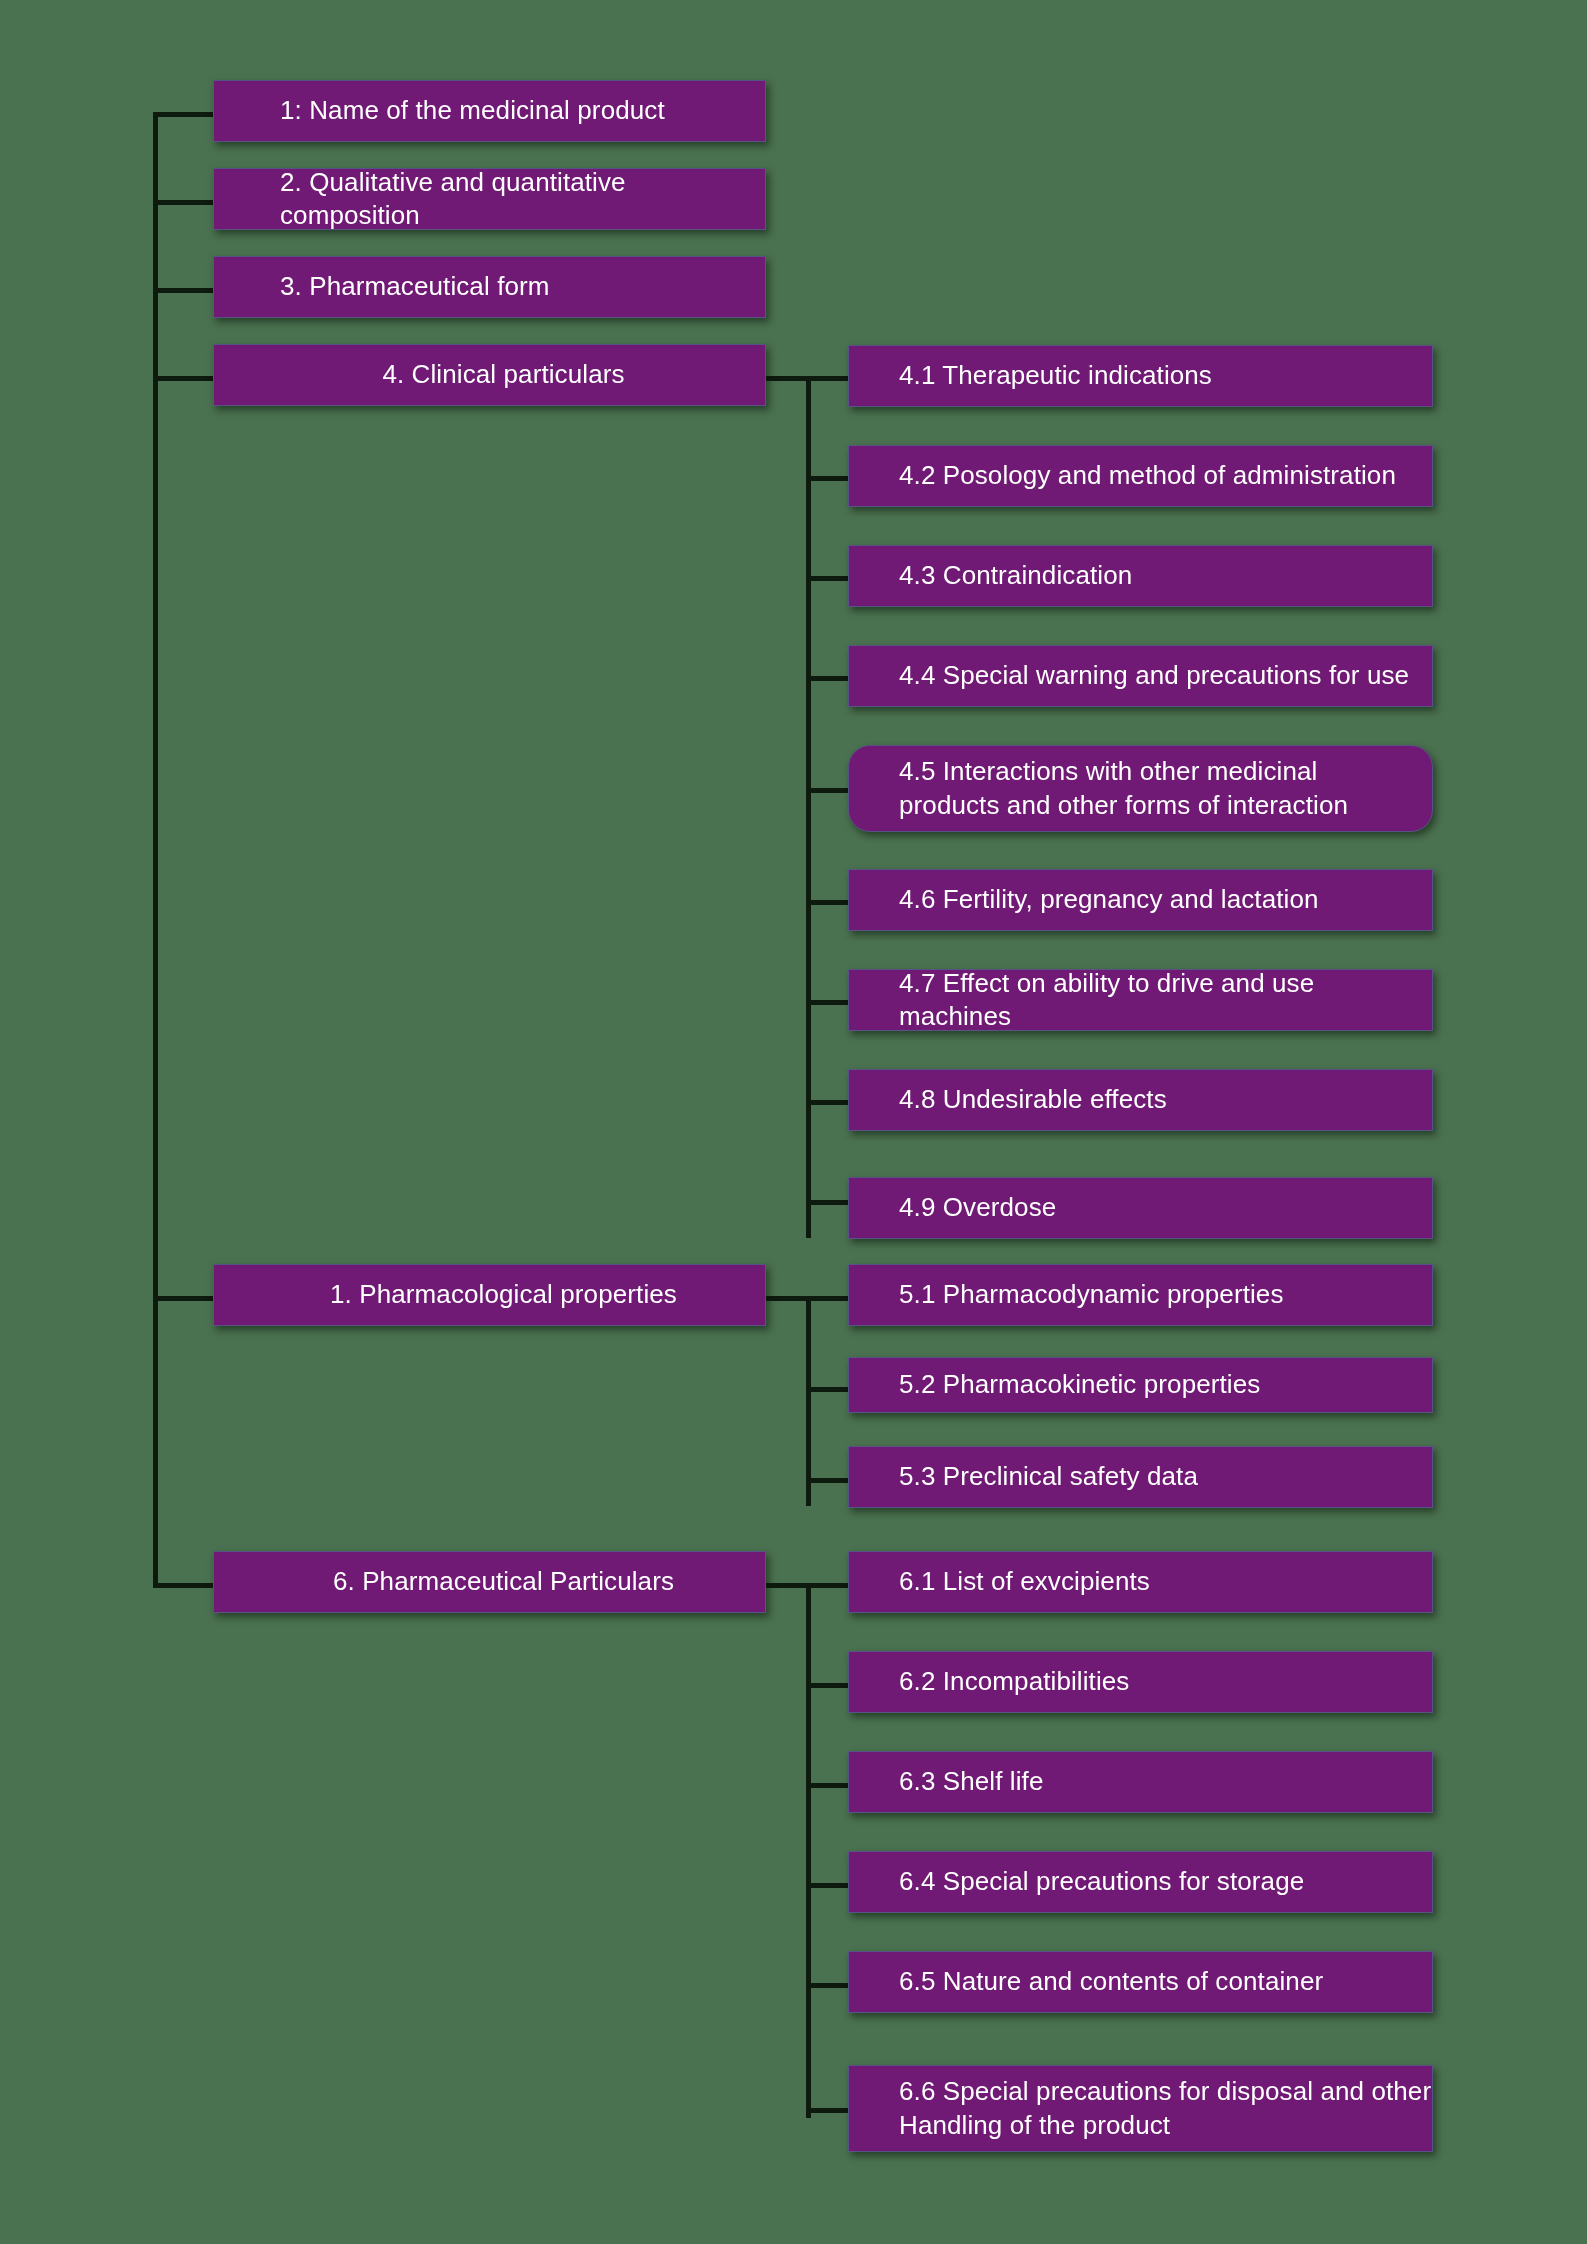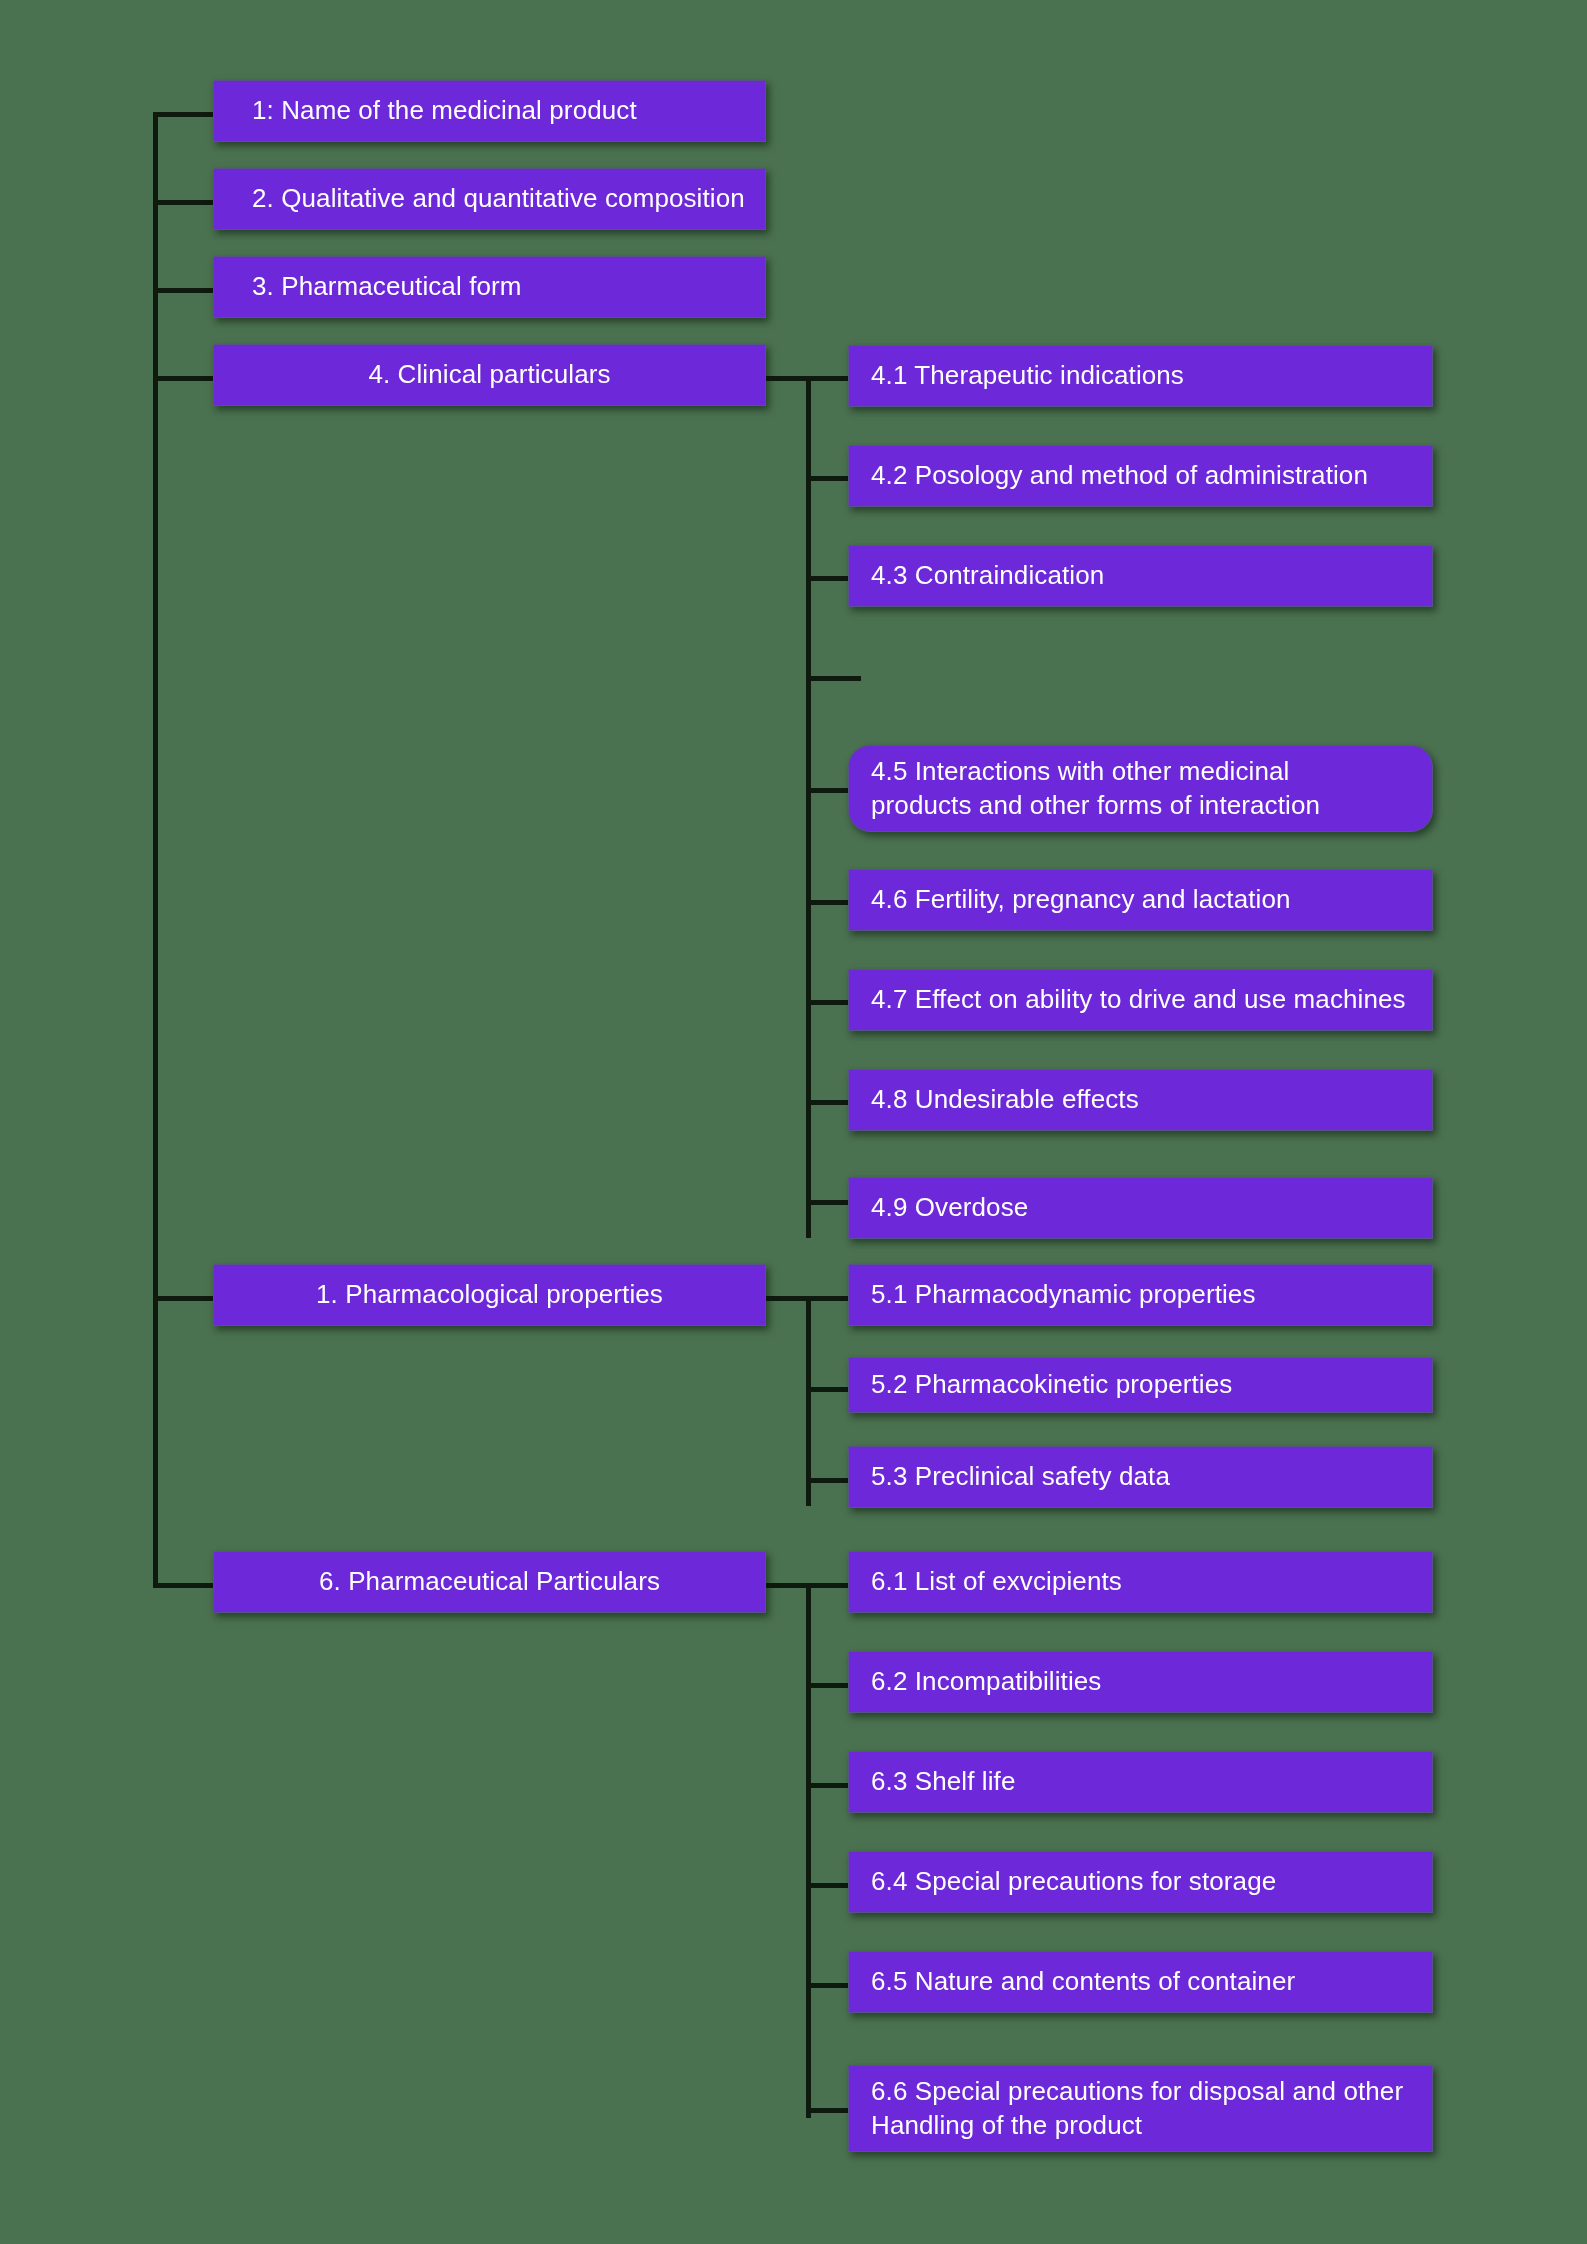--- a/index.html
+++ b/index.html
@@ -22,27 +22,28 @@
     background: #0d1a0d;
     z-index: 1;
   }
   .line.v { width: 5px; }
   .line.h { height: 5px; }
 
   
   .node {
     position: absolute;
     box-sizing: border-box;
-    background: #6d28d9;
+    background: #701a75;
     border: 1px solid #555484;
     color: #ffffff;
     display: flex;
     align-items: center;
     box-shadow: 3px 4px 7px rgba(10, 25, 10, 0.55);
     z-index: 3;
+    padding-left: 28px;
   }
   .node .label {
     display: block;
     width: 100%;
     line-height: 1.28;
     white-space: pre-line;
     letter-spacing: 0.1px;
   }
 
   
@@ -136,20 +137,23 @@
   </div>
 
   <div class="node lvl2" style="top:445px; height:62px;">
     <span class="label">4.2 Posology and method of administration</span>
   </div>
 
   <div class="node lvl2" style="top:545px; height:62px;">
     <span class="label">4.3 Contraindication</span>
   </div>
 
+  <div class="node lvl2" style="top:645px; height:62px;">
+    <span class="label">4.4 Special warning and precautions for use</span>
+  </div>
 
   <div class="node lvl2 tall" style="top:745px; height:87px;border-radius:22px;">
     <span class="label">4.5 Interactions with other medicinal
 products and other forms of interaction</span>
   </div>
 
   <div class="node lvl2" style="top:869px; height:62px;">
     <span class="label">4.6 Fertility, pregnancy and lactation</span>
   </div>
 

